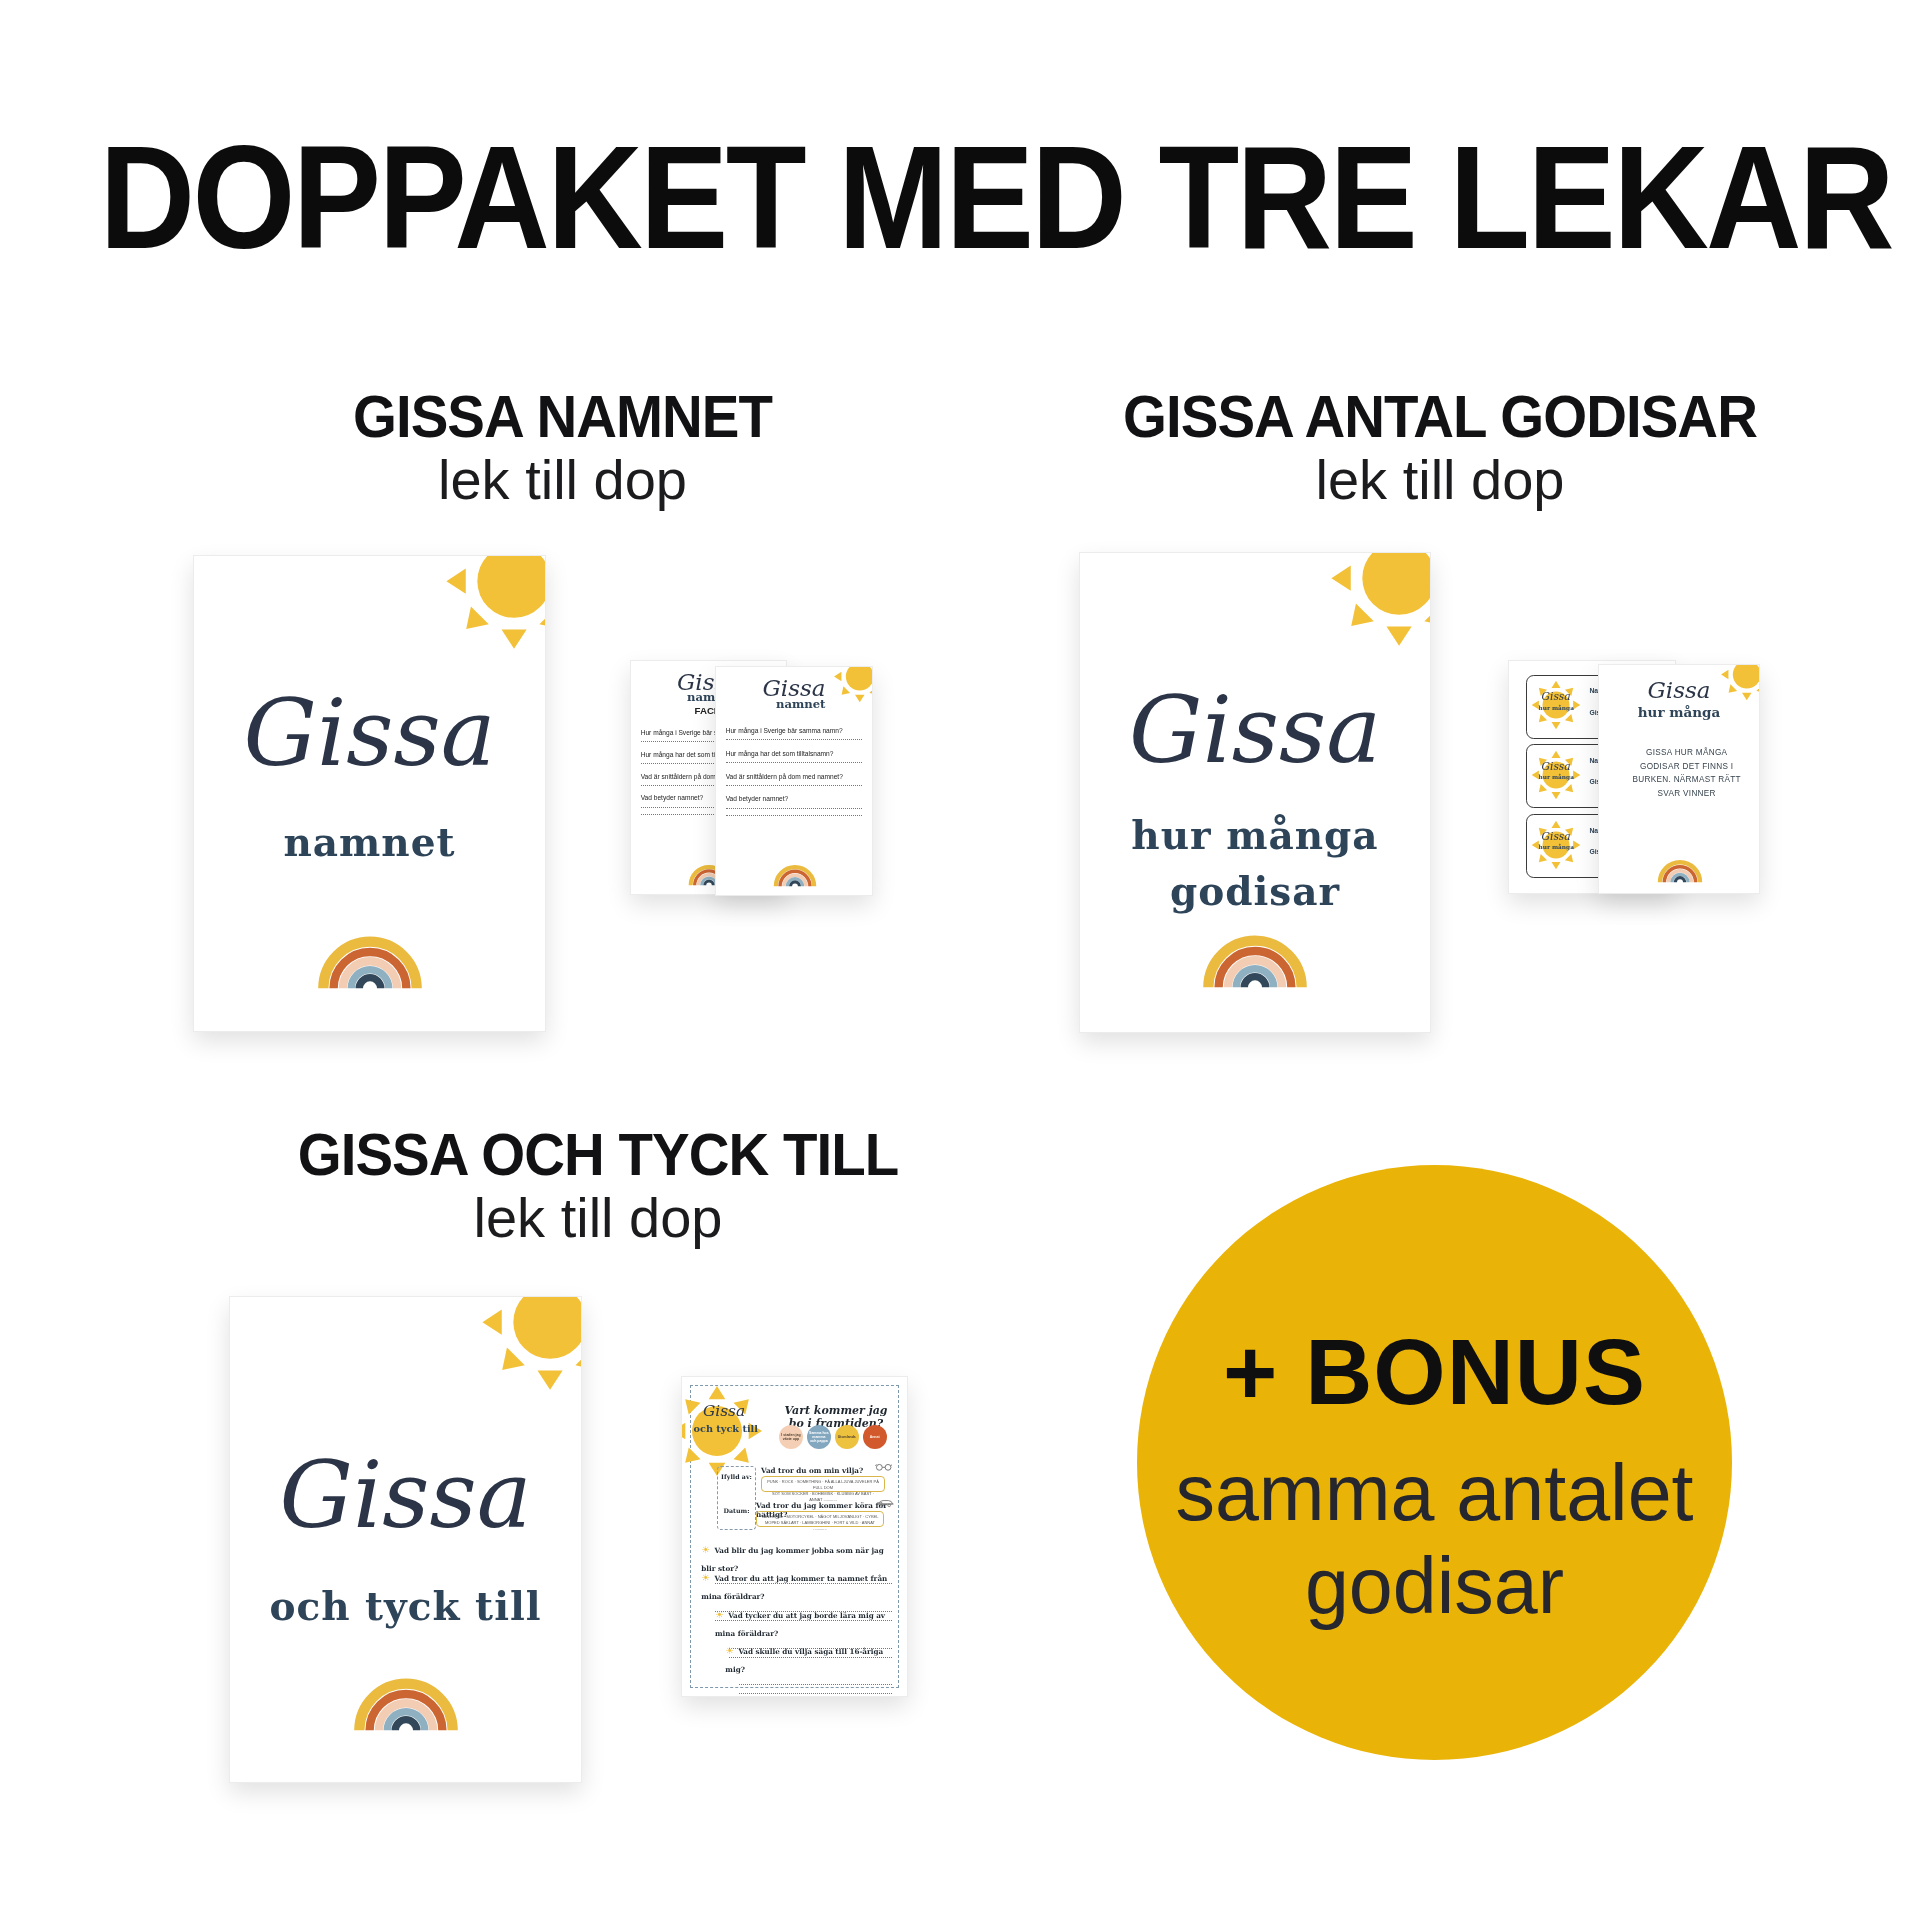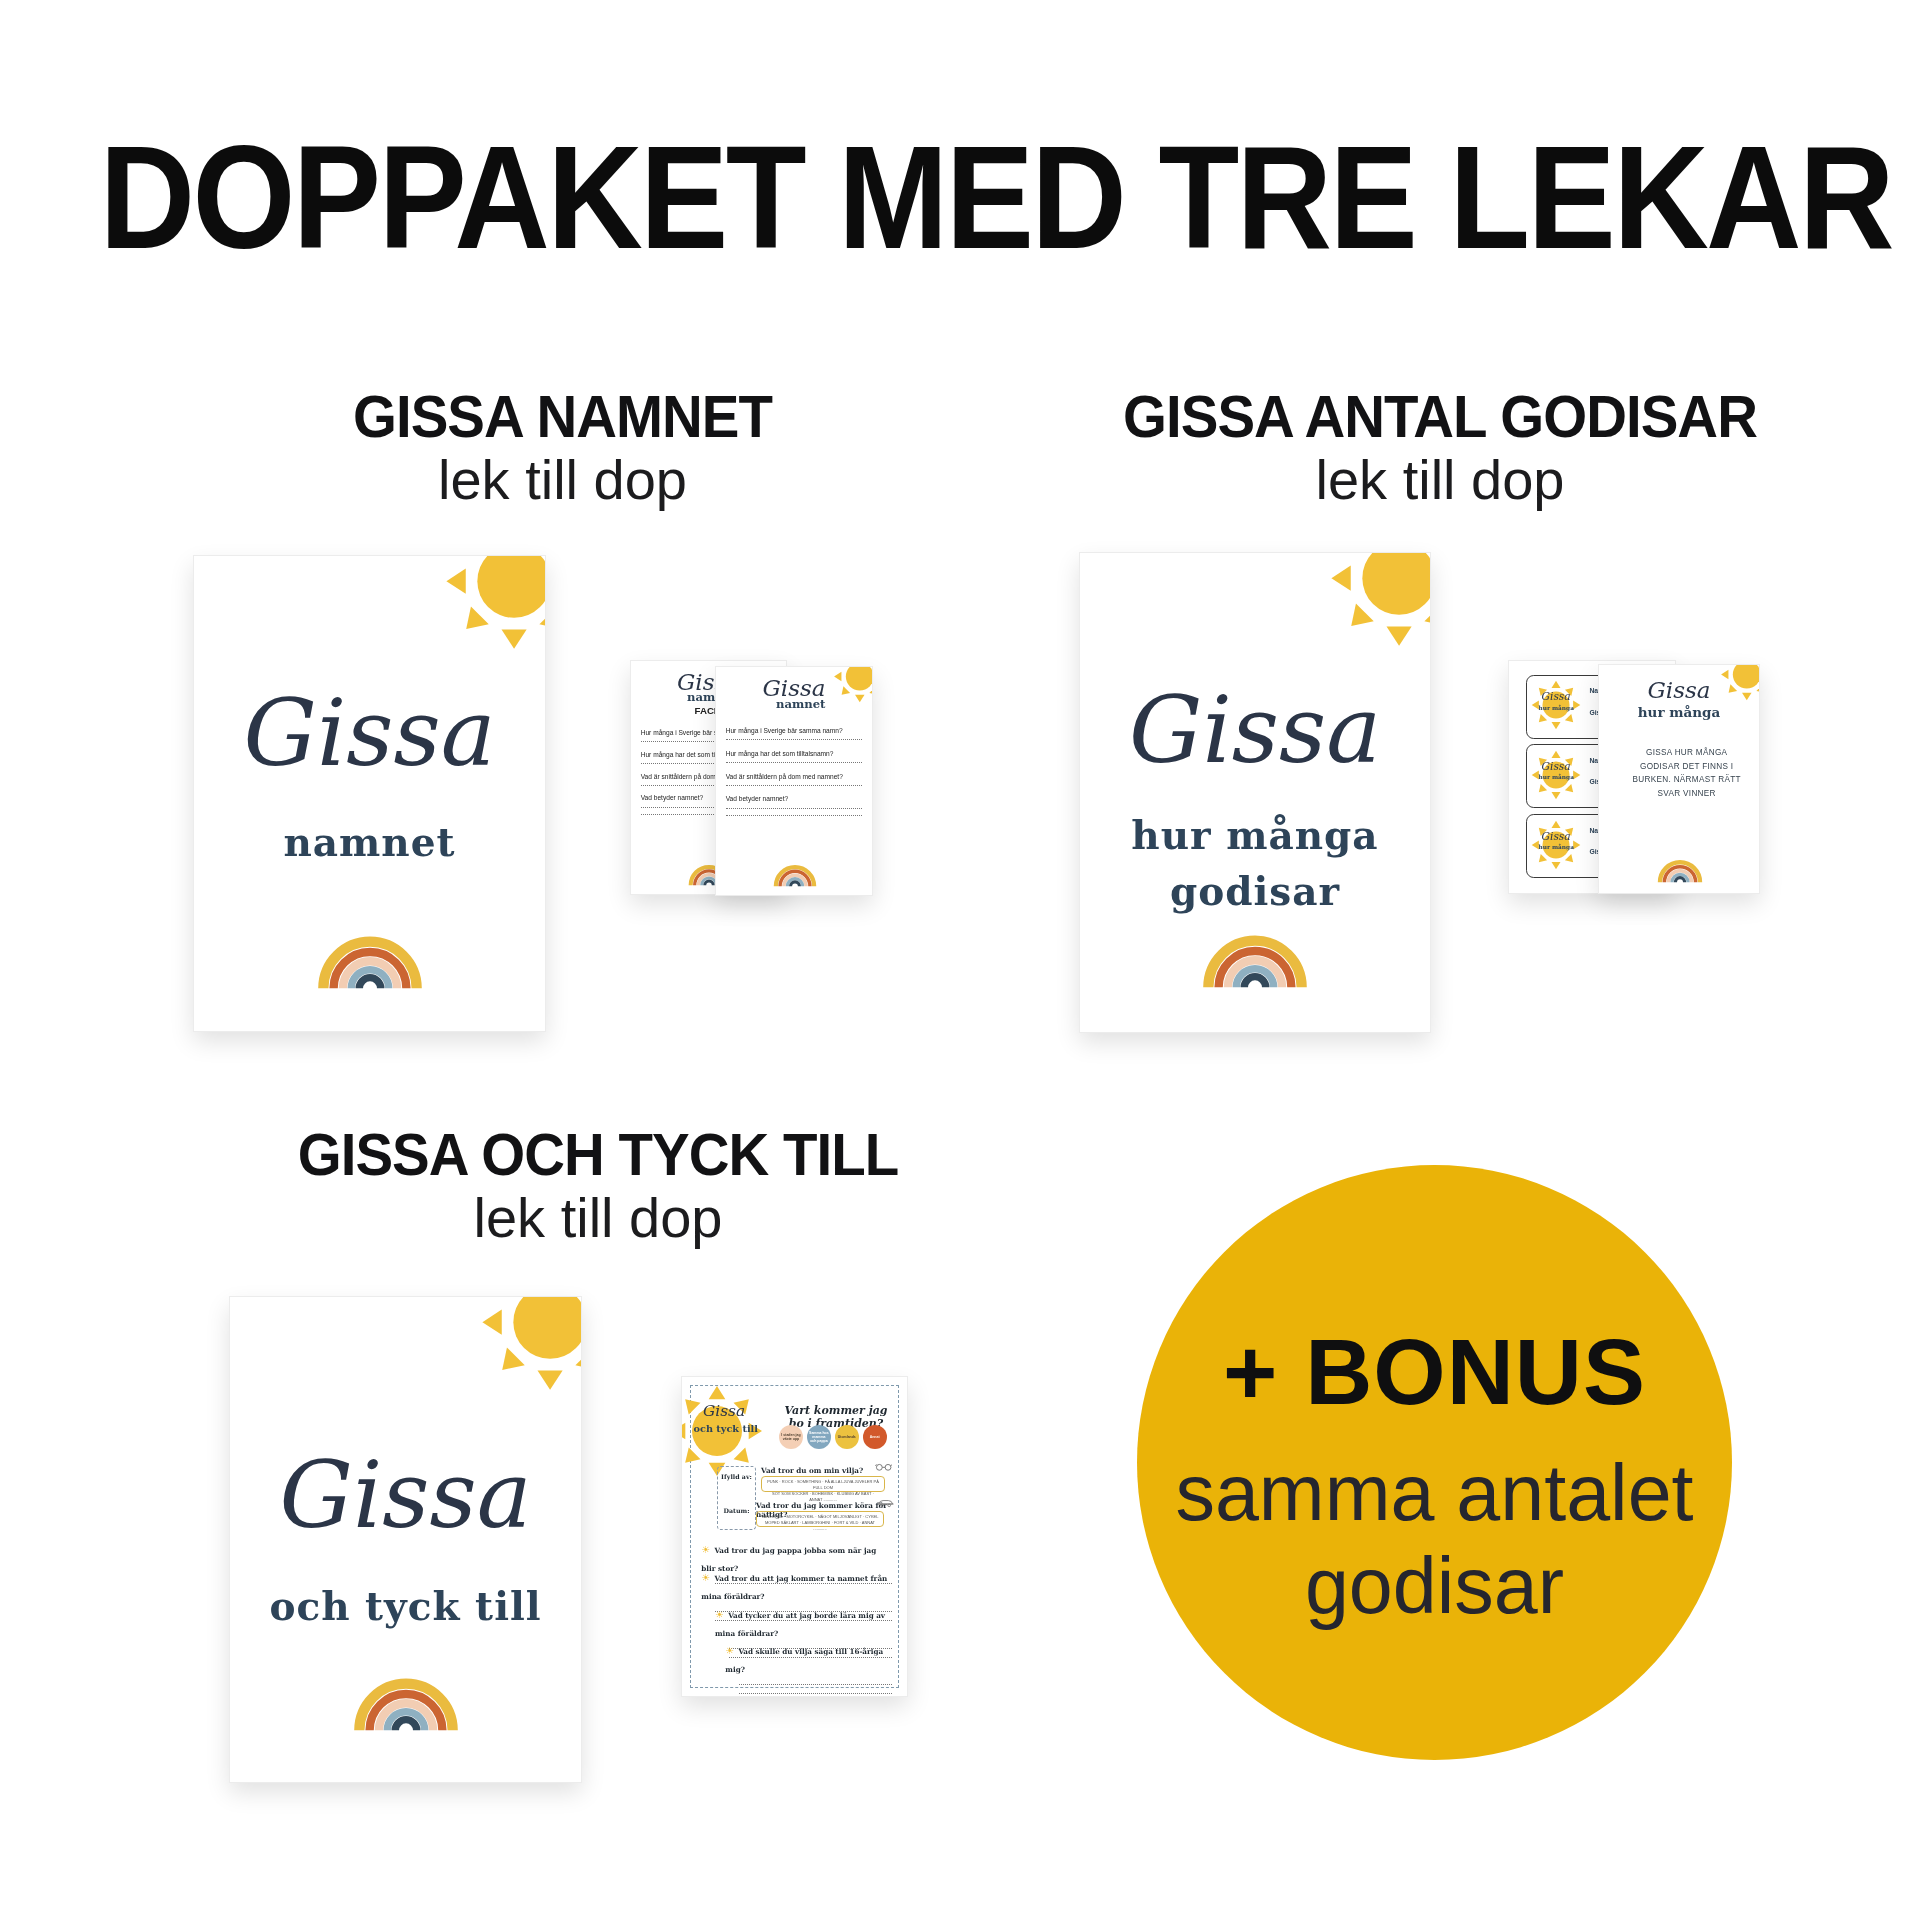--- a/index.html
+++ b/index.html
@@ -261,21 +261,21 @@
       <circle cx="12" cy="19" r="3" fill="none" stroke="#777" stroke-width="2"></circle>
       <circle cx="28" cy="19" r="3" fill="none" stroke="#777" stroke-width="2"></circle>
     </svg>
     <div class="abs tiny-opts" style="left:74px;top:134px;width:128px;height:16.4px;">
       <div>VANLIG BIL · MOTORCYKEL · NÅGOT MILJÖVÄNLIGT · CYKEL</div>
       <div>MOPED SÅKLART · LAMBORGHINI · FORT &amp; VILD · ANNAT ............</div>
     </div>
 
     <div class="abs" style="left:19.3px;top:162px;right:15.4px;">
       <span class="bullet-sun">☀</span>
-      <span class="sheet-q">Vad tror du jag pappa jobba som när jag blir stor?</span>
+      <span class="sheet-q">Vad blir du jag kommer jobba som när jag blir stor?</span>
       <div class="dotline" style="margin:7.7px 0 0 13.5px;"></div>
     </div>
     <div class="abs" style="left:19.3px;top:190px;right:15.4px;">
       <span class="bullet-sun">☀</span>
       <span class="sheet-q">Vad tror du att jag kommer ta namnet från mina föräldrar?</span>
       <div class="dotline" style="margin:7.7px 0 0 13.5px;"></div>
       <div class="dotline" style="margin:8.7px 0 0 13.5px;"></div>
     </div>
     <div class="abs" style="left:33px;top:227px;right:15.4px;">
       <span class="bullet-sun">☀</span>

